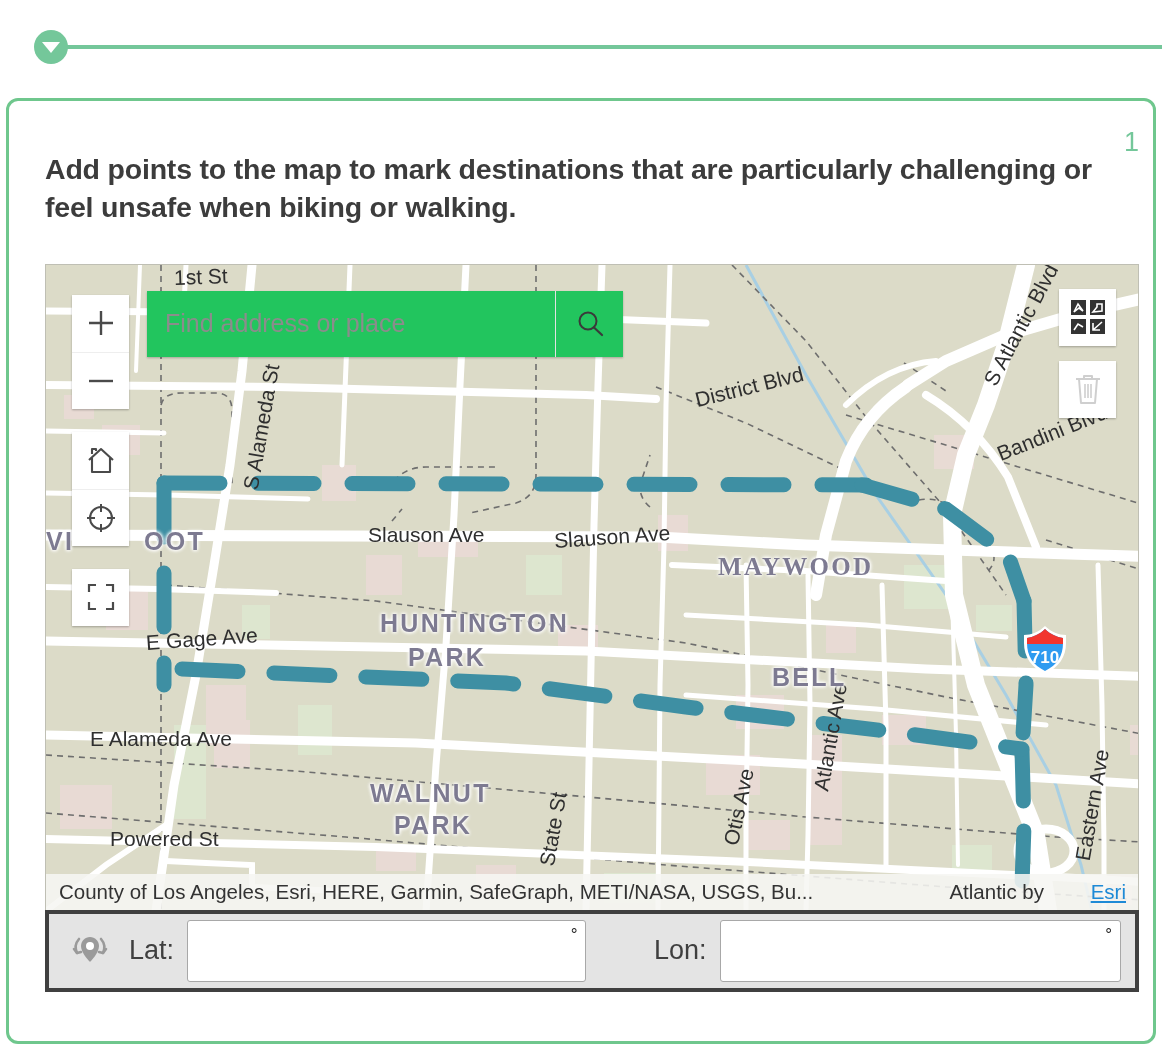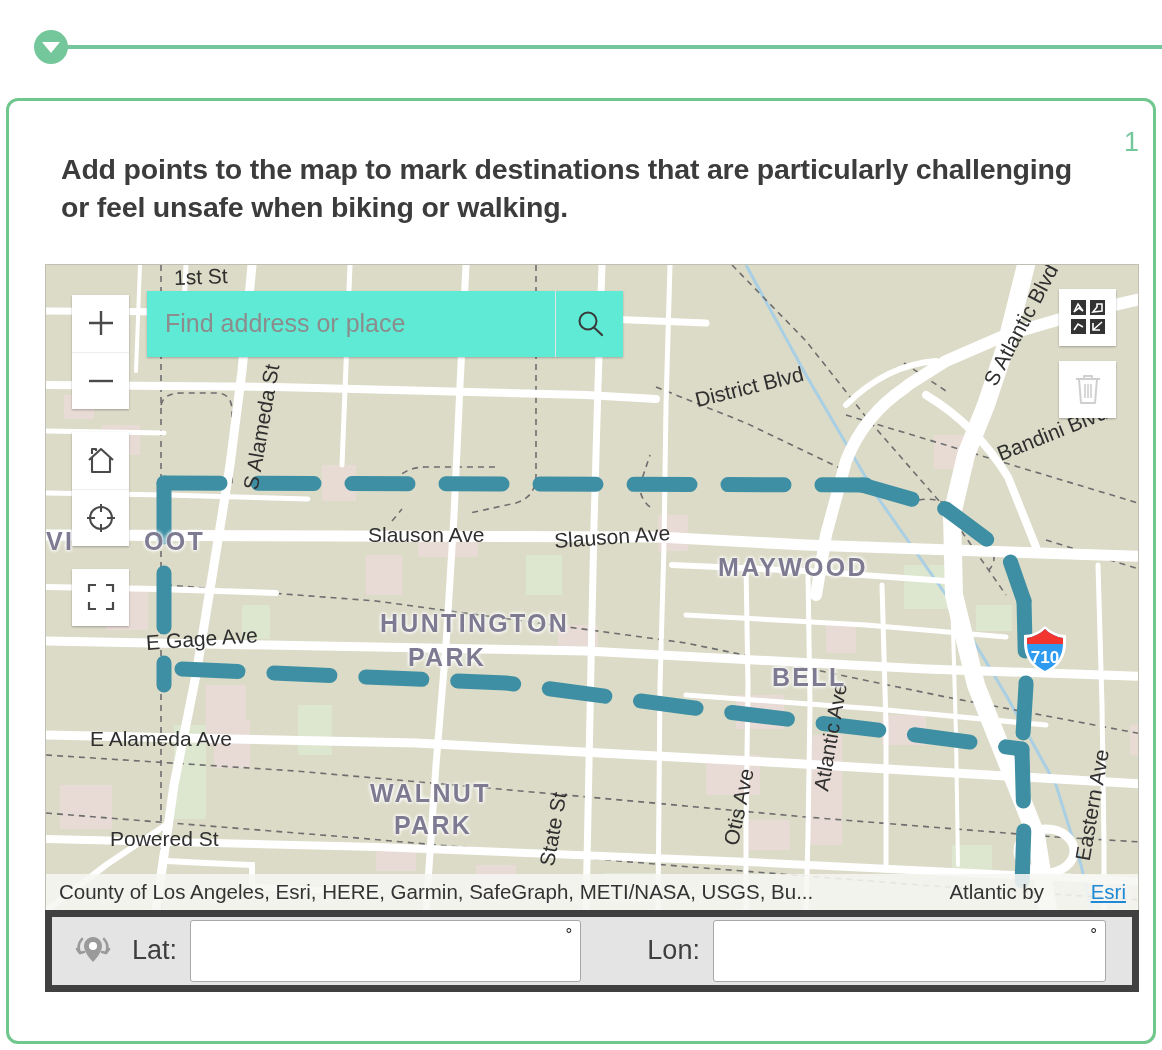--- a/index.html
+++ b/index.html
@@ -52,21 +52,21 @@
     overflow: hidden;
   }
   .q-number {
     position: absolute;
     top: 26px; right: 14px;
     color: #74c79a;
     font-size: 27px;
     font-weight: 500;
   }
   .q-prompt {
-    margin: 50px 60px 0 52px;
+    margin: 50px 60px 0 36px;
     font-size: 28.5px;
     font-weight: bold;
     color: #3c3c3c;
     line-height: 1.33;
     letter-spacing: -0.2px;
   }
 
   
   .map-wrap {
     position: relative;
@@ -101,21 +101,21 @@
   .home-group  { left: 26px; top: 167px; }
   .full-group  { left: 26px; top: 304px; }
   .sketch-group { right: 22px; top: 24px; }
   .trash-group  { right: 22px; top: 96px; }
 
   
   .search-box {
     position: absolute;
     left: 101px; top: 26px;
     width: 476px; height: 66px;
-    background: #5eead4;
+    background: #22c55e;
     display: flex;
     align-items: center;
     box-shadow: 0 1px 2px rgba(0,0,0,0.25);
     z-index: 20;
   }
   .search-input {
     flex: 1 1 auto;
     border: none;
     outline: none;
     font-size: 25px;
@@ -147,24 +147,24 @@
     z-index: 15;
   }
   .attrib .powered { white-space: nowrap; }
   .attrib .esri-link { color: #1e8ad6; margin-left: 41px; }
 
   
   .coord-bar {
     margin: 0 14px 0 36px;
     height: 82px;
     background: #e4e4e4;
-    border: 7px solid #404040;
+    border: 4px solid #404040;
     display: flex;
     align-items: center;
-    padding: 0 26px 0 18px;
+    padding: 0 14px 0 18px;
   }
   .coord-icon { flex: 0 0 auto; margin-right: 16px; }
   .coord-label {
     font-size: 27px;
     color: #3f3f3f;
     margin-right: 13px;
     white-space: nowrap;
   }
   .coord-field {
     position: relative;
@@ -352,21 +352,21 @@
       <div class="maplabel street" style="left:322px;  top:258px;">Slauson Ave</div>
       <div class="maplabel street" style="left:508px;  top:260px;  transform:rotate(-4deg);">Slauson Ave</div>
       <div class="maplabel street" style="left:100px;  top:362px;  transform:rotate(-4deg);">E Gage Ave</div>
       <div class="maplabel street" style="left:44px;   top:462px;">E Alameda Ave</div>
       <div class="maplabel street" style="left:64px;   top:562px;">Powered St</div>
       <div class="maplabel street" style="left:470px;  top:552px;  transform:rotate(-80deg);">State St</div>
       <div class="maplabel street" style="left:654px;  top:530px;  transform:rotate(-78deg);">Otis Ave</div>
       <div class="maplabel street" style="left:730px;  top:460px;  transform:rotate(-80deg);">Atlantic Ave</div>
       <div class="maplabel street" style="left:990px;  top:528px;  transform:rotate(-80deg);">Eastern Ave</div>
 
-      <div class="maplabel place" style="left:672px; top:288px;">MAYWOOD</div>
+      <div class="maplabel place" style="left:672px; top:288px;font-family:Liberation Serif, serif;">MAYWOOD</div>
       <div class="maplabel place" style="left:302px; top:344px;padding-left:32px;">HUNTINGTON</div>
       <div class="maplabel place" style="left:362px; top:378px;">PARK</div>
       <div class="maplabel place" style="left:718px; top:398px;padding-left:8px;">BELL</div>
       <div class="maplabel place" style="left:324px; top:514px;">WALNUT</div>
       <div class="maplabel place" style="left:348px; top:546px;">PARK</div>
       <div class="maplabel place" style="left:0px;   top:262px;">VI</div>
       <div class="maplabel place" style="left:98px;  top:262px;">OOT</div>
 
       <svg class="shield" style="left:975px; top:358px;" viewBox="0 0 48 52">
         <path d="M24 51 C10 44 3 34 3 20 L3 12 C10 12 18 9 24 3 C30 9 38 12 45 12 L45 20 C45 34 38 44 24 51 Z" fill="#ffffff"></path>

